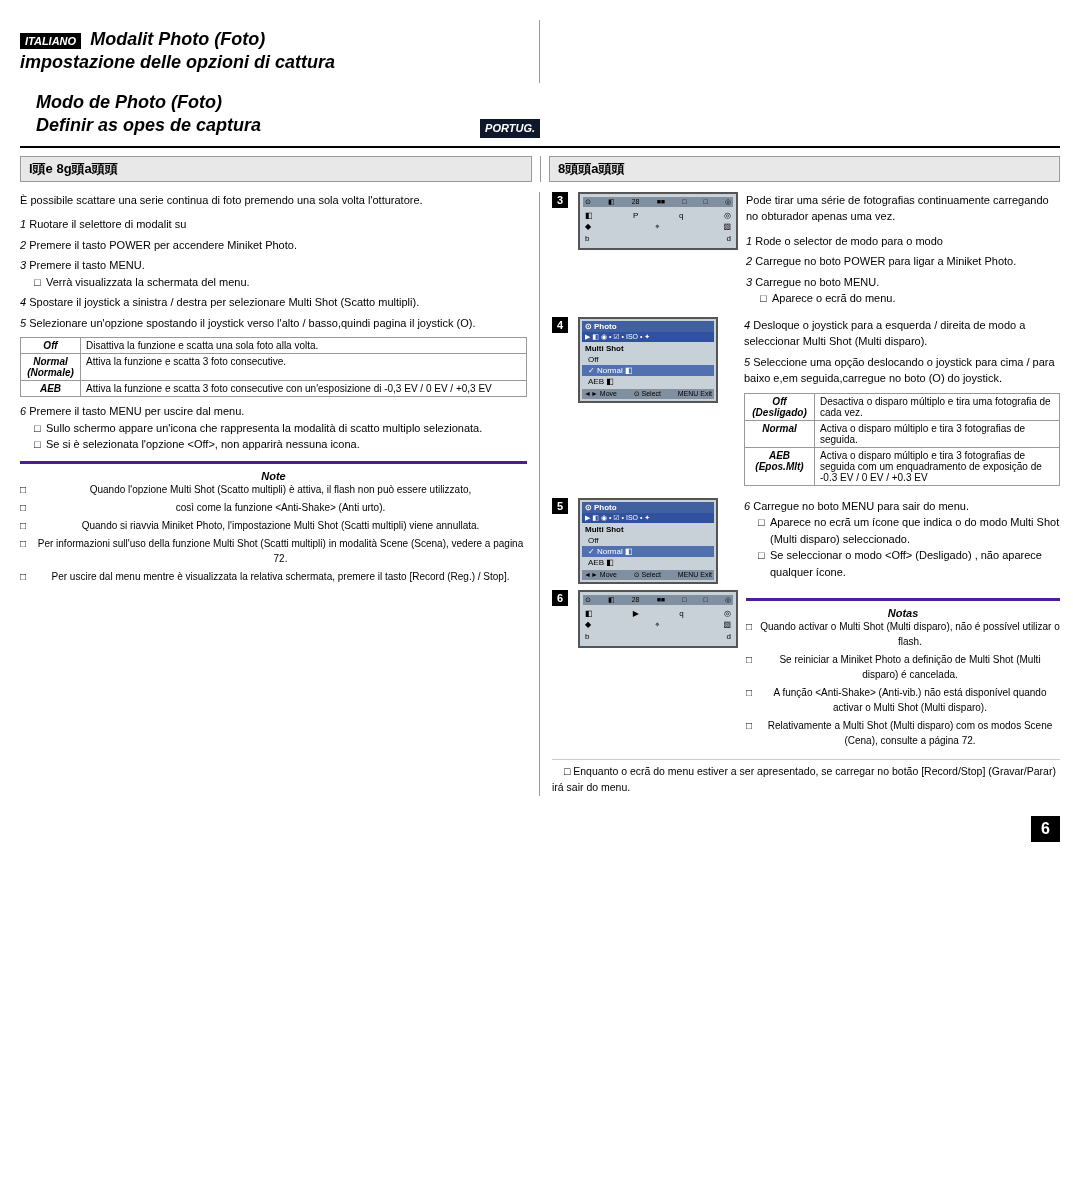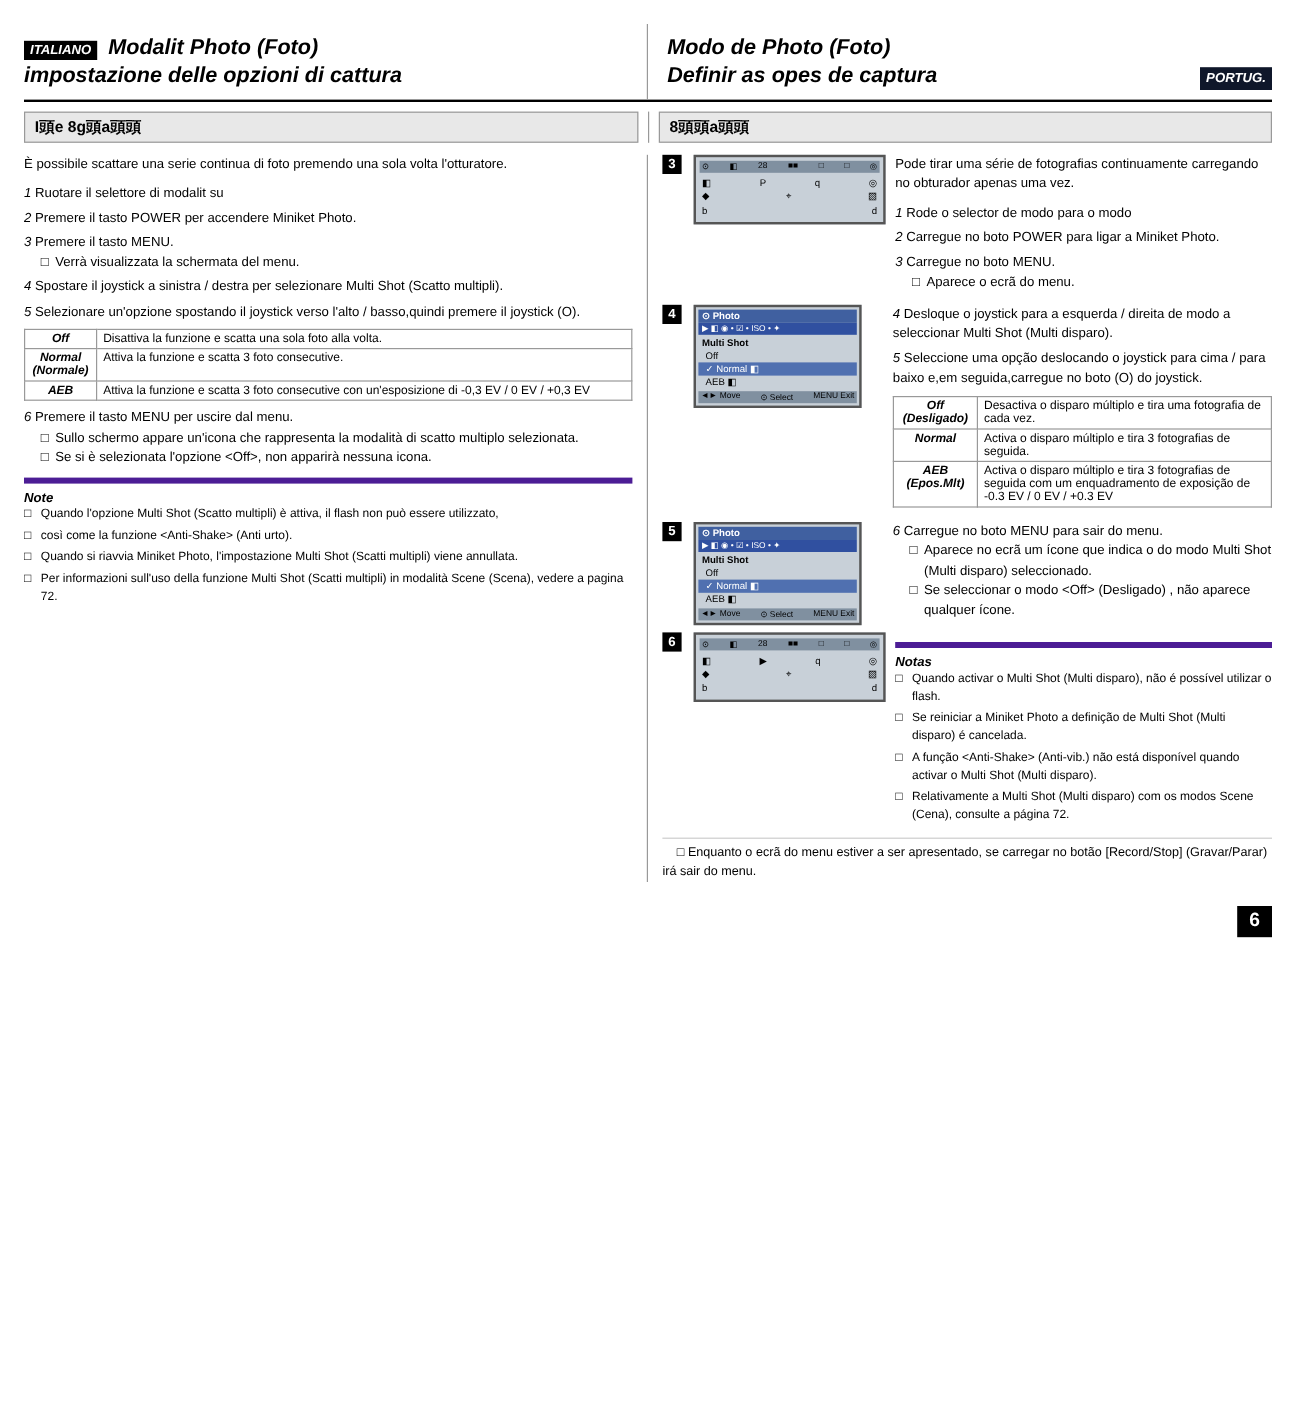--- a/index.html
+++ b/index.html
@@ -16,20 +16,21 @@
       width: 1040px;
       margin: 0 auto;
       position: relative;
     }
     
     .header-row {
       display: flex;
       width: 100%;
       border-bottom: 2px solid #000;
       margin-bottom: 8px;
+      flex-direction: column;
     }
     .header-left {
       width: 50%;
       padding: 8px 0;
       border-right: 1px solid #999;
     }
     .header-right {
       width: 50%;
       padding: 8px 0 8px 16px;
     }
@@ -163,22 +164,23 @@
       width: 16px;
       height: 16px;
       text-align: center;
       line-height: 16px;
       font-size: 11px;
       margin-right: 4px;
     }
     
     .note-section {
       margin-top: 8px;
-      border-top: 5px solid #4c1d95;
+      border-top: 3px solid #4c1d95;
       padding-top: 6px;
+      text-align: center;
     }
     .note-label {
       font-style: italic;
       font-weight: bold;
       font-size: 11px;
     }
     .note-item {
       font-size: 10px;
       line-height: 1.5;
       position: relative;
@@ -257,21 +259,21 @@
           <span class="step-num">2 </span><span>Premere il tasto POWER per accendere Miniket Photo.</span>
         </li>
         <li class="step-item">
           <span class="step-num">3 </span><span>Premere il tasto MENU.</span><br>
           <div class="checkbox-item">Verrà visualizzata la schermata del menu.</div>
         </li>
         <li class="step-item">
           <span class="step-num">4 </span><span>Spostare il joystick a sinistra / destra per selezionare Multi Shot (Scatto multipli).</span>
         </li>
         <li class="step-item">
-          <span class="step-num">5 </span><span>Selezionare un'opzione spostando il joystick verso l'alto / basso,quindi premere il joystick (O).</span>
+          <span class="step-num">5 </span><span>Selezionare un'opzione spostando il joystick verso l'alto / basso,quindi pagina il joystick (O).</span>
         </li>
       </ol>
 
       <table class="option-table">
         <tbody>
             <tr>
           <td class="label-col"><em>Off</em></td>
           <td>Disattiva la funzione e scatta una sola foto alla volta.</td>
         </tr>
         <tr>
@@ -290,20 +292,21 @@
         <div class="checkbox-item">Sullo schermo appare un'icona che rappresenta la modalità di scatto multiplo selezionata.</div>
         <div class="checkbox-item">Se si è selezionata l'opzione &lt;Off&gt;, non apparirà nessuna icona.</div>
       </div>
 
       <div class="note-section">
         <div class="note-label">Note</div>
         <div class="note-item">Quando l'opzione Multi Shot (Scatto multipli) è attiva, il flash non può essere utilizzato,</div>
         <div class="note-item">così come la funzione &lt;Anti-Shake&gt; (Anti urto).</div>
         <div class="note-item">Quando si riavvia Miniket Photo, l'impostazione Multi Shot (Scatti multipli) viene annullata.</div>
         <div class="note-item">Per informazioni sull'uso della funzione Multi Shot (Scatti multipli) in modalità Scene (Scena), vedere a pagina 72.</div>
+        <div class="note-item">Per uscire dal menu mentre è visualizzata la relativa schermata, premere il tasto [Record (Reg.) / Stop].</div>
       </div>
 
     </div>
 
     <div class="col-right">
 
       <div style="display:flex; align-items:flex-start; margin-bottom:6px;">
         <div style="margin-right:6px;">
           <span class="step-badge">3</span>
         </div>

